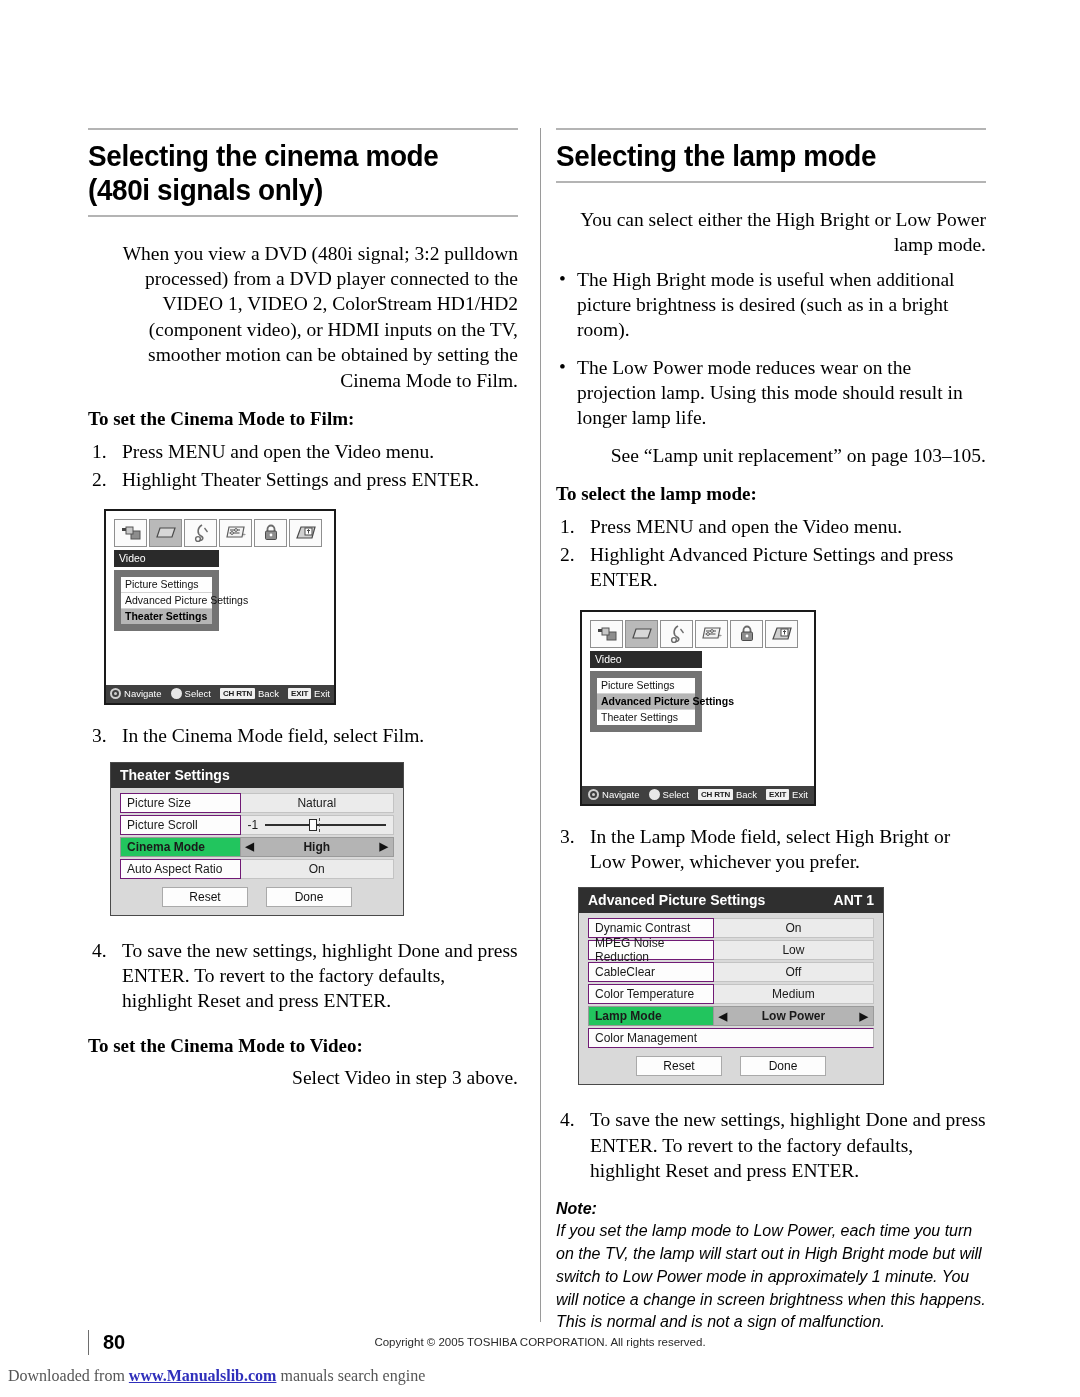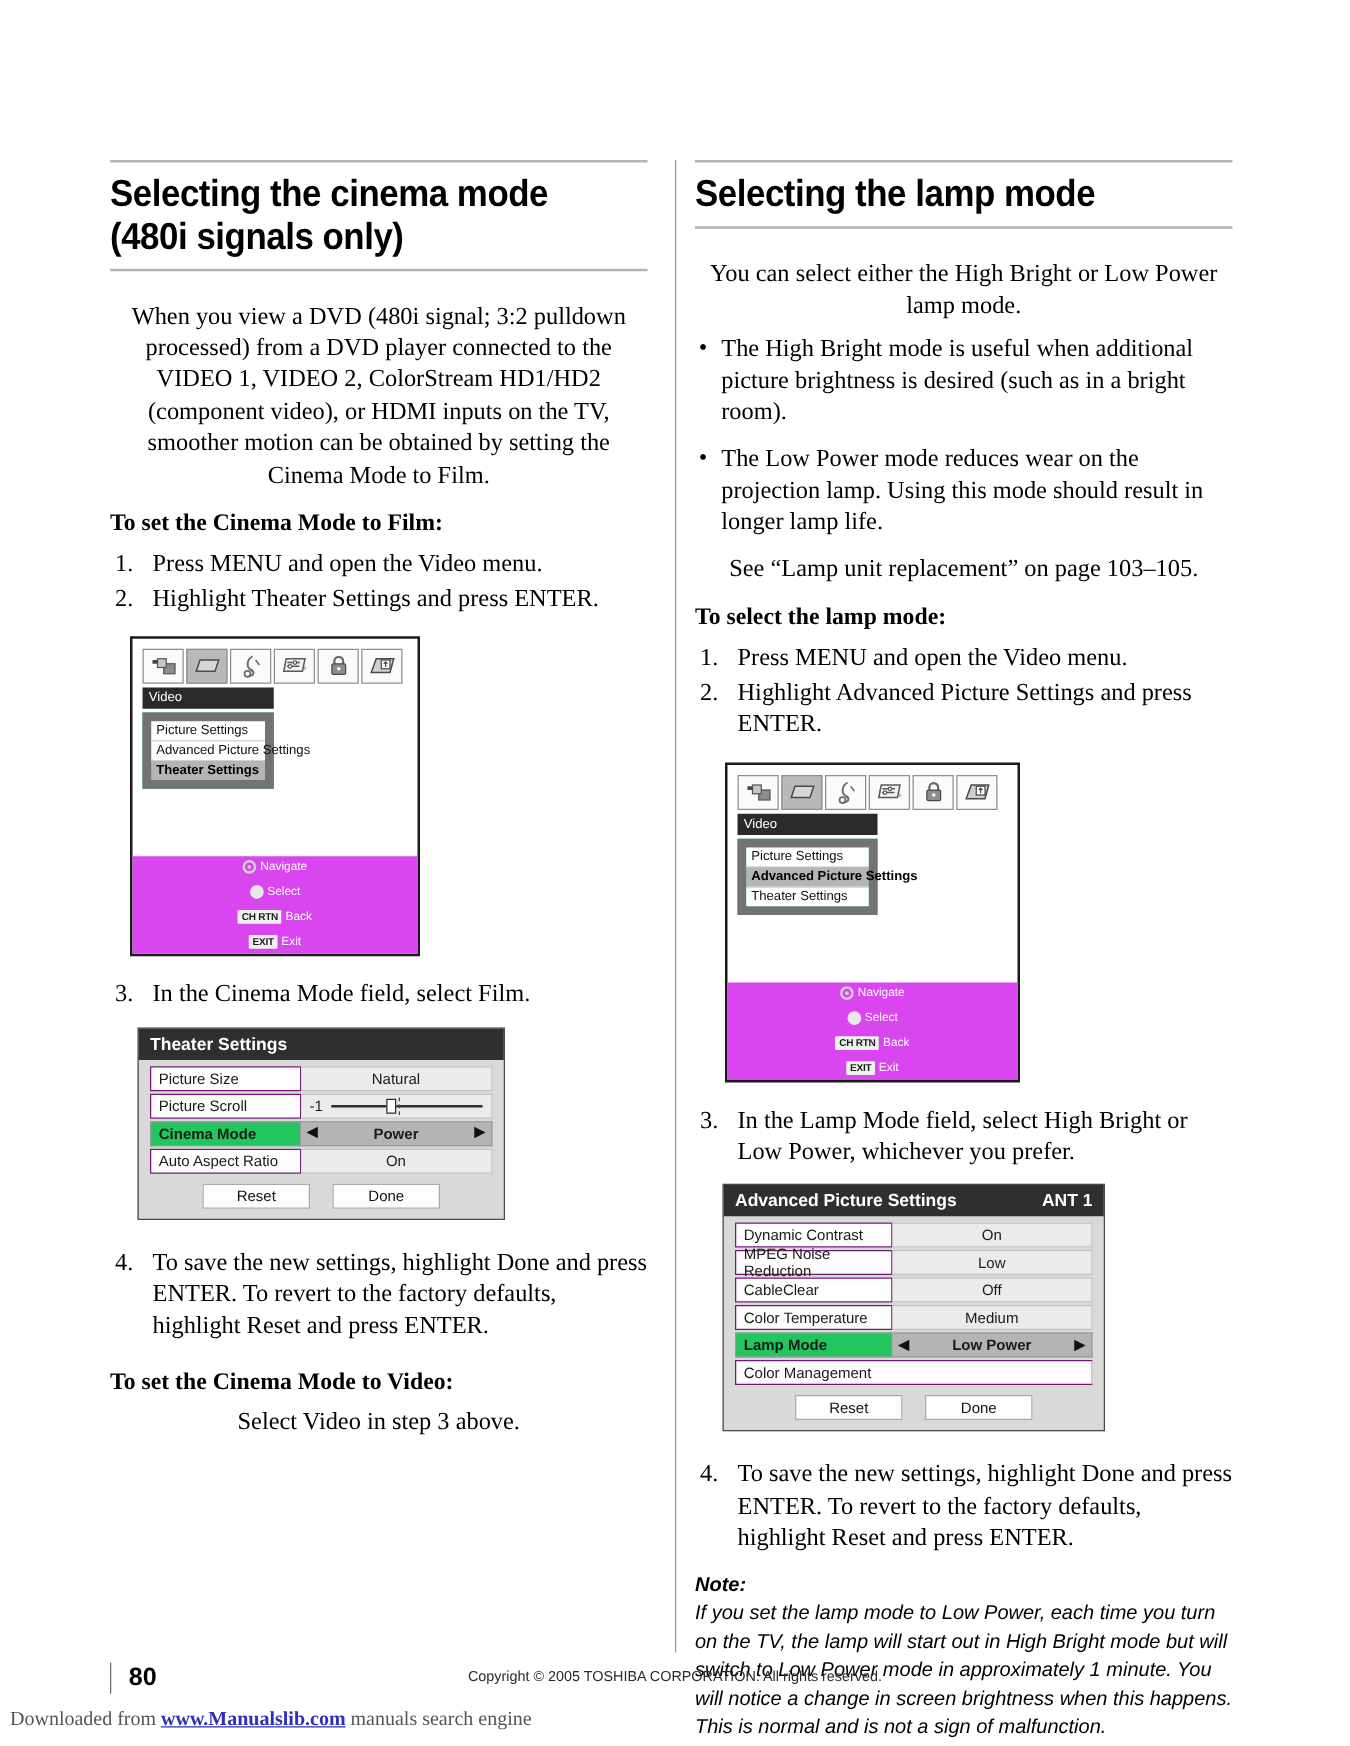--- a/index.html
+++ b/index.html
@@ -74,21 +74,21 @@
     margin: 0;
     letter-spacing: -0.4px;
     transform: scaleX(0.93);
     transform-origin: left center;
   }
 
   p.body {
     font-size: 19.5px;
     line-height: 1.30;
     margin: 0 0 14px 0;
-    text-align: center;
+    text-align: right;
   }
   p.body.tight { margin-bottom: 9px; }
 
   .subhead {
     font-size: 19px;
     font-weight: bold;
     margin: 0 0 7px 0;
     line-height: 1.3;
   }
   .subhead.spaced { margin-top: 20px; }
@@ -201,31 +201,30 @@
   }
   .osd-item:last-child { border-bottom: none; }
   .osd-item.highlight {
     background: #b5b5b5;
     font-weight: bold;
     color: #000;
   }
   .osd-body-fill { height: 54px; }
 
   .osd-footbar {
-    background: #d946ef;
+    background: #404040;
     margin: 0 -8px 0 -8px;
     padding: 3px 0 4px 0;
     display: flex;
     align-items: center;
     justify-content: center;
     gap: 9px;
     color: #fff;
     font-family: "Liberation Sans", sans-serif;
     font-size: 9.5px;
-    flex-direction: column;
   }
   .foot-group { display: flex; align-items: center; gap: 3px; }
   .ring {
     width: 11px; height: 11px;
     border-radius: 50%;
     border: 2px solid #cfcfcf;
     box-sizing: border-box;
     position: relative;
   }
   .ring::after {
@@ -560,21 +559,21 @@
                 <span class="slider-knob"></span>
                 <span class="slider-tick"></span>
               </span>
             </div>
           </div>
         </div>
         <div class="dlg-row active">
           <div class="label">Cinema Mode</div>
           <div class="value">
             <span class="arr-l">◀</span>
-            <span>Power</span>
+            <span>High</span>
             <span class="arr-r">▶</span>
           </div>
         </div>
         <div class="dlg-row">
           <div class="label">Auto Aspect Ratio</div>
           <div class="value">On</div>
         </div>
         <div class="dlg-buttons">
           <div class="dlg-btn">Reset</div>
           <div class="dlg-btn">Done</div>

